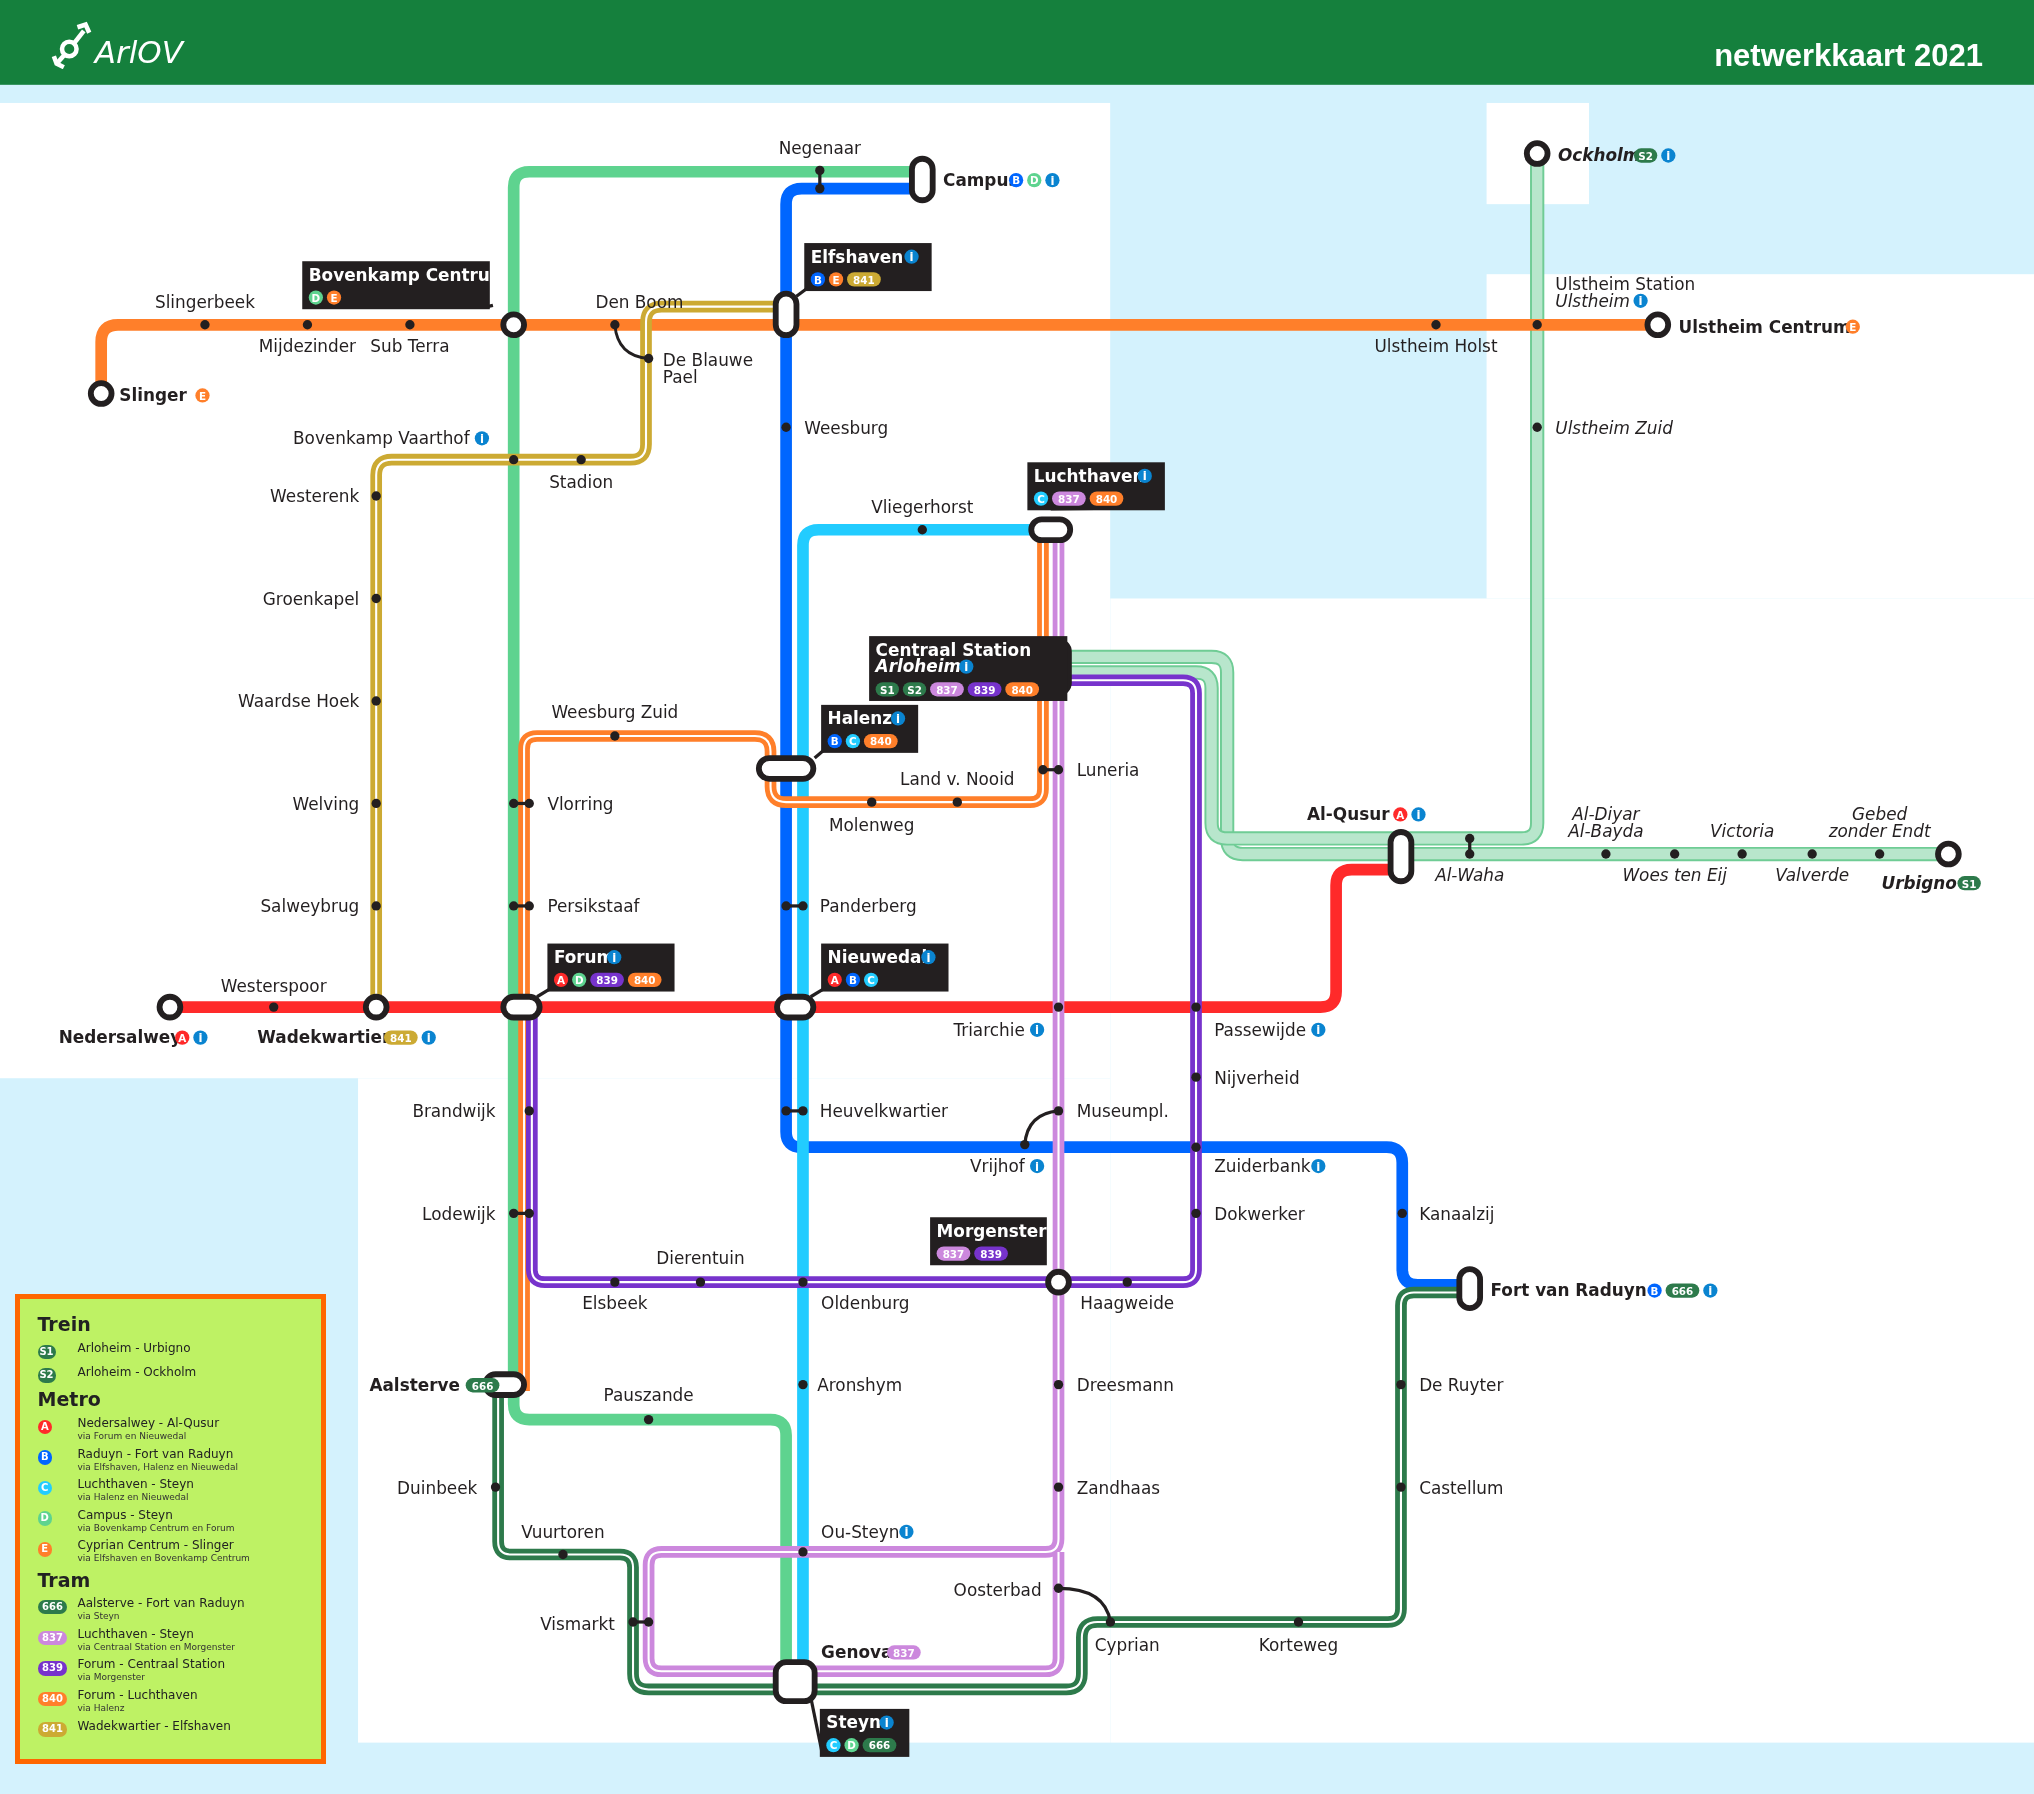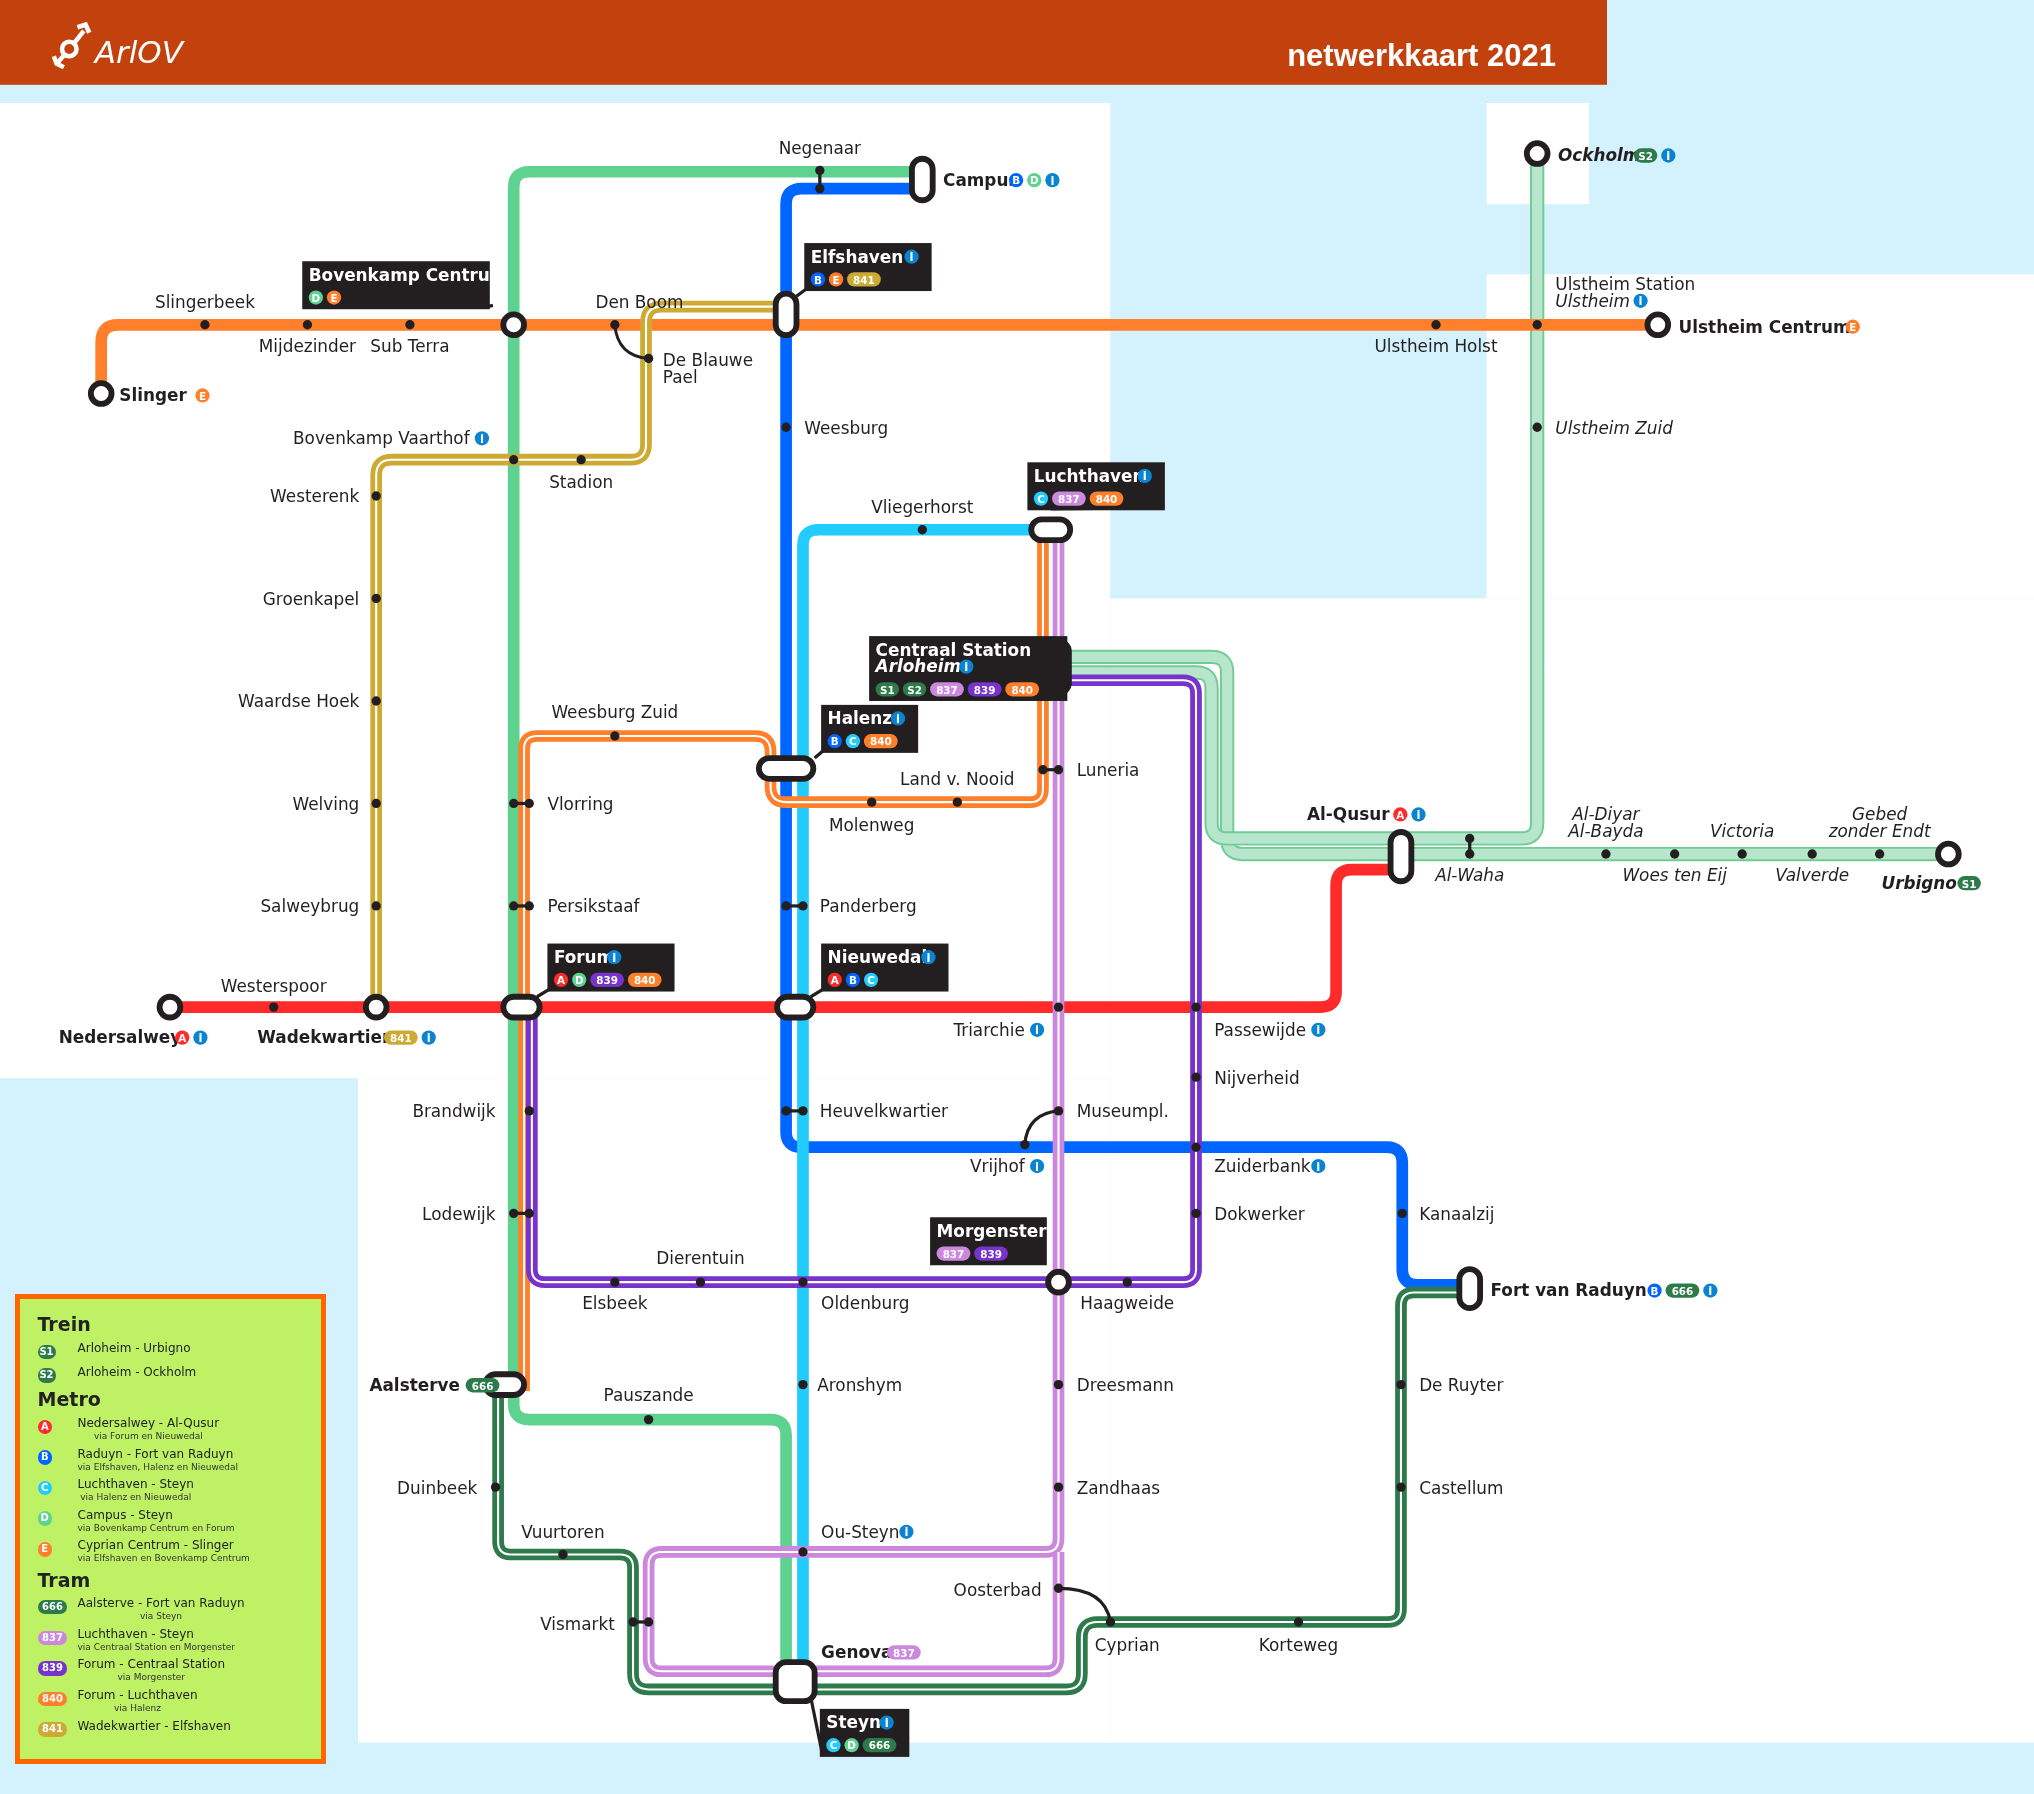--- a/index.html
+++ b/index.html
@@ -1,28 +1,28 @@
 <!DOCTYPE html>
 <html style="font-size:14.5px"><head>
 <meta charset="utf-8">
 <style>
   html, body { margin:0; padding:0; }
   body { width:2034px; height:1795px; overflow:hidden; background:#d4f2fd; font-family:"DejaVu Sans","Liberation Sans",sans-serif; }
-  #header { position:absolute; left:0; top:0; width:1607px; height:85px; background:#c2410c; }
+  #header { position:absolute; left:0; top:0; width:2034px; height:85px; background:#15803d; }
   #logo { position:absolute; left:51px; top:18px; display:flex; align-items:center; color:#fff; }
   #logo-text { font-family:"DejaVu Sans",sans-serif; font-style:italic; font-size:31px; margin-left:1.8px; margin-top:16.3px; letter-spacing:0px; }
   #map-title { position:absolute; right:51px; top:38px; color:#fff; font-weight:bold; font-size:31px; font-family:Liberation Sans, sans-serif; }
   #map { position:absolute; left:0; top:0; width:2034px; height:1795px; }
   svg text { font-family:"DejaVu Sans","Liberation Sans",sans-serif; }
   #legend { position:absolute; left:14.5px; top:1294px; width:311px; height:470px; background:#bef264; border:5.4px solid #ff6600; box-sizing:border-box; padding:9px 0 0 18px; }
   .lg-h { font-weight:bold; font-size:19px; color:#222; margin:5.4px 0 3.6px 0; }
   .lg-row { display:flex; align-items:flex-start; margin:1.8px 0 3.6px 0; }
   .lg-badge { width:40px; flex:0 0 40px; padding-top:2.7px; }
   .lg-main { font-size:12px; color:#222; line-height:18px; }
-  .lg-sub { font-size:9px; color:#333; line-height:9px;text-align:center; }
+  .lg-sub { font-size:9px; color:#333; line-height:9px; }
   .pill { display:inline-block; height:14.5px; line-height:14.5px; border-radius:7.2px; color:#fff; font-weight:bold; font-size:10px; text-align:center; padding:0 4.5px; min-width:7.2px; }
   .pill.circ { width:14.5px; padding:0; border-radius:50%; }
 </style>
 </head>
 <body>
 
 <div id="header">
   <div id="logo">
     <svg width="42" height="49" viewBox="0 0 46 54">
       <circle cx="20" cy="32" r="8" fill="none" stroke="#fff" stroke-width="5"></circle>

